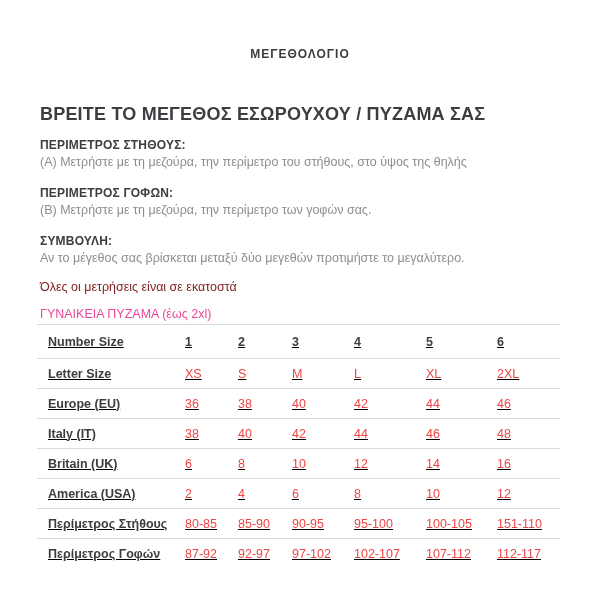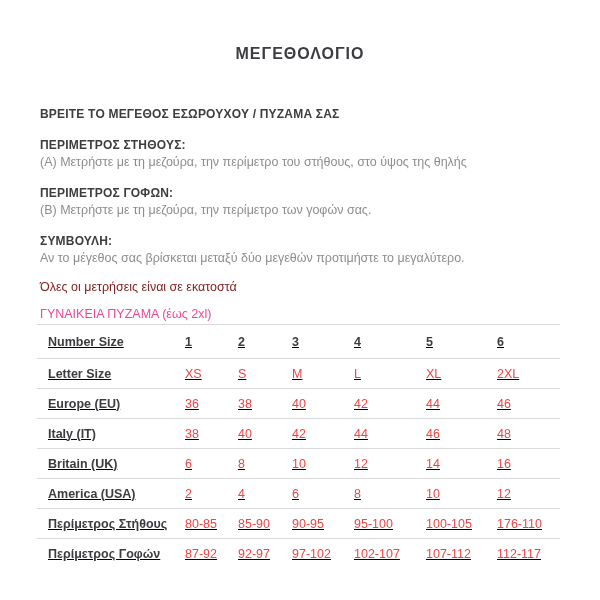--- a/index.html
+++ b/index.html
@@ -9,29 +9,29 @@
     font-family: "Liberation Sans", "DejaVu Sans", sans-serif;
     overflow: hidden;
   }
   .page {
     width: 600px; height: 600px;
     background: #ffffff;
     padding: 44px 40px 0 40px;
   }
   .page-title {
     text-align: center;
-    font-size: 16px;
+    font-size: 12px;
     font-weight: bold;
     letter-spacing: 1px;
     color: #3c3d41;
     line-height: 20px;
   }
   .subtitle {
     margin-top: 43px;
-    font-size: 12px;
+    font-size: 18px;
     font-weight: bold;
     color: #3c3d41;
     line-height: 15px;
     letter-spacing: 0.2px;
   }
   .section { margin-top: 16px; }
   .section-heading {
     font-size: 12px;
     font-weight: bold;
     color: #3c3d41;
@@ -177,21 +177,21 @@
           <td class="size-value">10</td>
           <td class="size-value">12</td>
         </tr>
         <tr>
           <td class="row-label">Περίμετρος Στήθους</td>
           <td class="size-value">80-85</td>
           <td class="size-value">85-90</td>
           <td class="size-value">90-95</td>
           <td class="size-value">95-100</td>
           <td class="size-value">100-105</td>
-          <td class="size-value">176-110</td>
+          <td class="size-value">151-110</td>
         </tr>
         <tr>
           <td class="row-label">Περίμετρος Γοφών</td>
           <td class="size-value">87-92</td>
           <td class="size-value">92-97</td>
           <td class="size-value">97-102</td>
           <td class="size-value">102-107</td>
           <td class="size-value">107-112</td>
           <td class="size-value">112-117</td>
         </tr>

